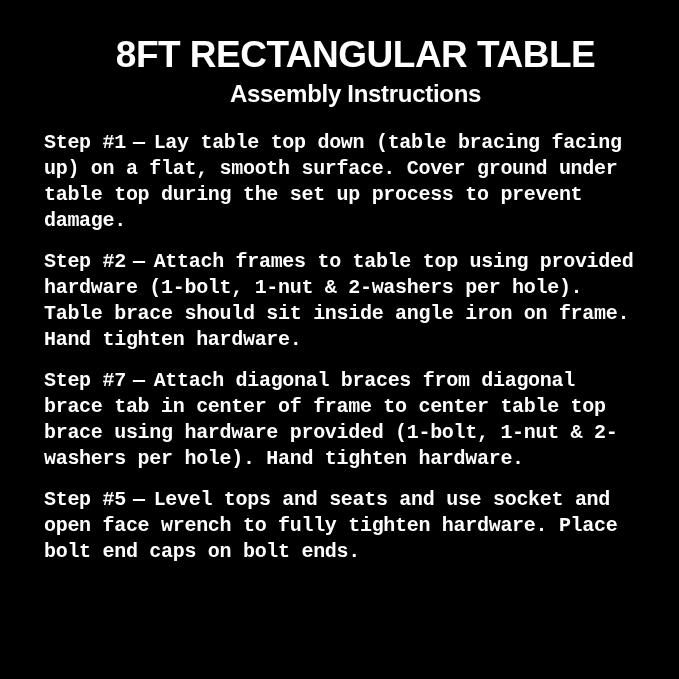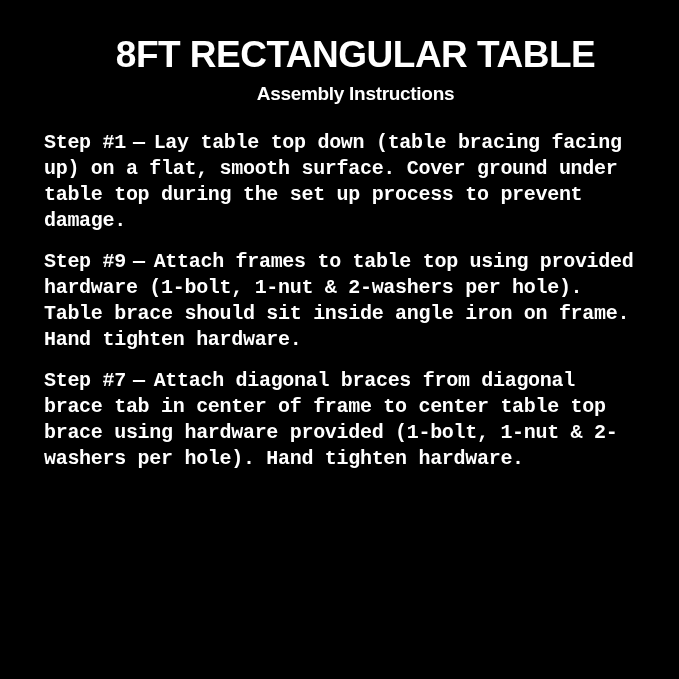--- a/index.html
+++ b/index.html
@@ -25,21 +25,21 @@
     text-align: center;
     padding-left: 32px;
   }
   .poster-title {
     font-size: 37px;
     line-height: 42px;
     letter-spacing: -0.5px;
     font-weight: bold;
   }
   .poster-subtitle {
-    font-size: 19px;
+    font-size: 24px;
     line-height: 32px;
     margin-top: 2px;
     letter-spacing: -0.3px;
     font-weight: bold;
   }
   .steps {
     padding: 20px 42px 0 44px;
     font-family: Liberation Mono, monospace;
   }
   .step {
@@ -61,20 +61,21 @@
 
   <div class="poster-header">
     <div class="poster-title">8FT RECTANGULAR TABLE</div>
     <div class="poster-subtitle">Assembly Instructions</div>
   </div>
 
   <div class="steps">
 
     <p class="step"><span class="step-label">Step #1</span><span class="step-sep">—</span><span class="step-text">Lay table top down (table bracing facing up) on a flat, smooth surface. Cover ground under table top during the set up process to prevent damage.</span></p>
 
-    <p class="step"><span class="step-label">Step #9</span><span class="step-sep">—</span><span class="step-text">Attach frames to table top using provided hardware (1-bolt, 1-nut &amp; 2-washers per hole). Table brace should sit inside angle iron on frame. Hand tighten hardware.</span></p>
+    <p class="step"><span class="step-label">Step #2</span><span class="step-sep">—</span><span class="step-text">Attach frames to table top using provided hardware (1-bolt, 1-nut &amp; 2-washers per hole). Table brace should sit inside angle iron on frame. Hand tighten hardware.</span></p>
 
     <p class="step"><span class="step-label">Step #7</span><span class="step-sep">—</span><span class="step-text">Attach diagonal braces from diagonal brace tab in center of frame to center table top brace using hardware provided (1-bolt, 1-nut &amp; 2-washers per hole). Hand tighten hardware.</span></p>
 
 
+    <p class="step"><span class="step-label">Step #5</span><span class="step-sep">—</span><span class="step-text">Level tops and seats and use socket and open face wrench to fully tighten hardware. Place bolt end caps on bolt ends.</span></p>
 
   </div>
 </div>
 
 </body></html>

